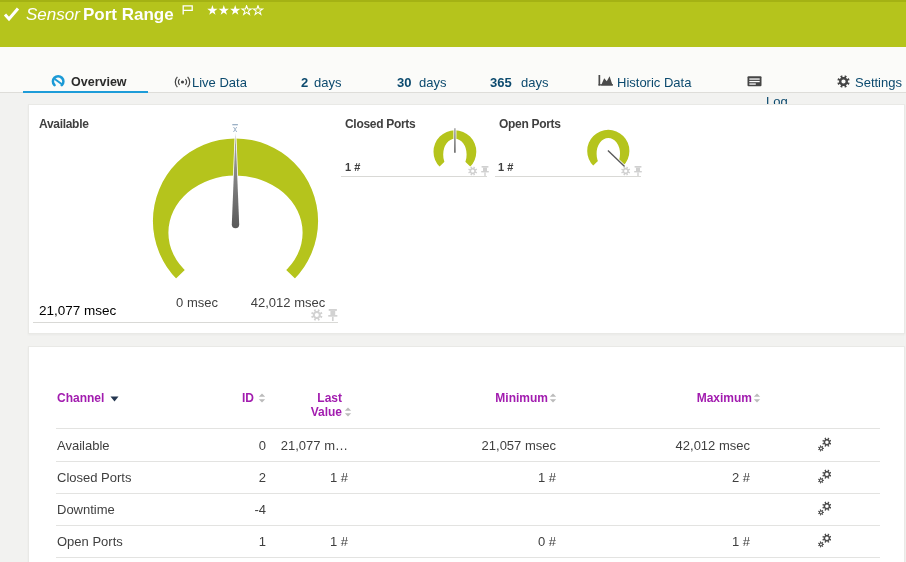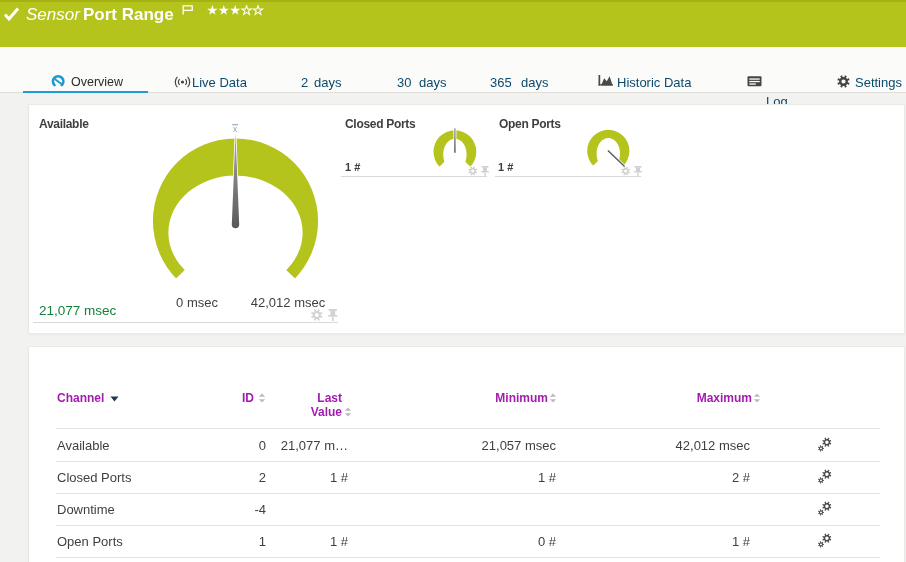--- a/index.html
+++ b/index.html
@@ -3,21 +3,21 @@
 <meta charset="utf-8">
 <style>
   html,body{margin:0;padding:0;}
   body{width:906px;height:562px;background:#f2f2f0;font-family:"Liberation Sans",sans-serif;overflow:hidden;position:relative;}
   .abs{position:absolute;}
   .hdr{left:0;top:0;width:906px;height:47px;background:#b5c41c;}
   .hdrtop{left:0;top:0;width:906px;height:2px;background:#a4b214;}
   .tabbar{left:0;top:47px;width:906px;height:45px;background:#fbfbf9;border-bottom:1px solid #deddd9;}
   .panel{background:#ffffff;border:1px solid #e9e9e6;box-shadow:0 1px 2px rgba(0,0,0,0.04);}
   .tabtxt{font-size:13px;color:#0c4a6e;top:75px;white-space:nowrap;}
-  .b{font-weight:normal;text-align:center;}
+  .b{font-weight:bold;text-align:center;}
   .celltitle{font-size:12px;font-weight:bold;letter-spacing:-0.3px;color:#3f3f3f;}
   .lbl{font-size:13px;color:#3f3f3f;}
   .uline{height:1px;background:#d9d9d6;}
   .thh{font-size:12px;font-weight:bold;color:#a21caf;white-space:nowrap;}
   .td{font-size:13px;color:#3f3f3f;white-space:nowrap;}
   .r{text-align:right;}
 </style>
 </head>
 <body>
 
@@ -94,21 +94,21 @@
       <path d="M235.5,221 L134.8,318.3 L95.5,221 L235.5,81 L375.5,221 L336.2,318.3 Z"></path>
     </clipPath>
   <path clip-path="url(#wedge)" fill="#b5c41c" fill-rule="evenodd" d="M318.1,221 a82.6,82.6 0 1 0 -165.2,0 a82.6,82.6 0 1 0 165.2,0 Z M302.6,232.7 a67.1,57.1 0 1 0 -134.2,0 a67.1,57.1 0 1 0 134.2,0 Z"></path>
   <path d="M235.5,133 L231.8,224.5 A3.7,3.7 0 1 0 239.2,224.5 Z" fill="url(#ng)" stroke="#ffffff" stroke-width="1.6" paint-order="stroke"></path>
   <line x1="232.3" y1="124.7" x2="237.9" y2="124.7" stroke="#90a7bf" stroke-width="1.2"></line>
   <text x="235.1" y="132.2" font-size="8.5" fill="#90a7bf" text-anchor="middle" font-family="Liberation Sans">x</text>
 </svg>
 
 <div class="abs lbl" style="left:138px;top:295px;width:80px;text-align:right;white-space:nowrap;">0 msec</div>
 <div class="abs lbl" style="left:247px;top:295px;width:82px;text-align:center;white-space:nowrap;">42,012 msec</div>
-<div class="abs" style="left:39px;top:303px;font-size:13.5px;color:#15803d;">21,077 msec</div>
+<div class="abs" style="left:39px;top:303px;font-size:13.5px;color:#000000;">21,077 msec</div>
 <svg class="abs" style="left:311px;top:309px" width="27" height="12" viewBox="0 0 27 12">
   <path id="gearA" fill="#d2d2d2" d="M11.47,7.24 L10.68,9.13 L9.17,8.16 L7.96,9.37 L8.93,10.88 L7.04,11.67 L6.66,9.91 L4.94,9.91 L4.56,11.67 L2.67,10.88 L3.64,9.37 L2.43,8.16 L0.92,9.13 L0.13,7.24 L1.89,6.86 L1.89,5.14 L0.13,4.76 L0.92,2.87 L2.43,3.84 L3.64,2.63 L2.67,1.12 L4.56,0.33 L4.94,2.09 L6.66,2.09 L7.04,0.33 L8.93,1.12 L7.96,2.63 L9.17,3.84 L10.68,2.87 L11.47,4.76 L9.71,5.14 L9.71,6.86 Z M7.8,6 a2,2 0 1 0 -4,0 a2,2 0 1 0 4,0 Z"></path>
   <g id="pinA" transform="translate(17,0)">
       <g fill="#d2d2d2" transform="scale(1.2)">
         <rect x="0.6" y="0" width="6.8" height="1.6"></rect>
         <rect x="2" y="1.6" width="4" height="3.4"></rect>
         <rect x="0.2" y="5" width="7.6" height="1.4"></rect>
         <rect x="3.3" y="6.4" width="1.4" height="3.6"></rect>
       </g>
     </g>

